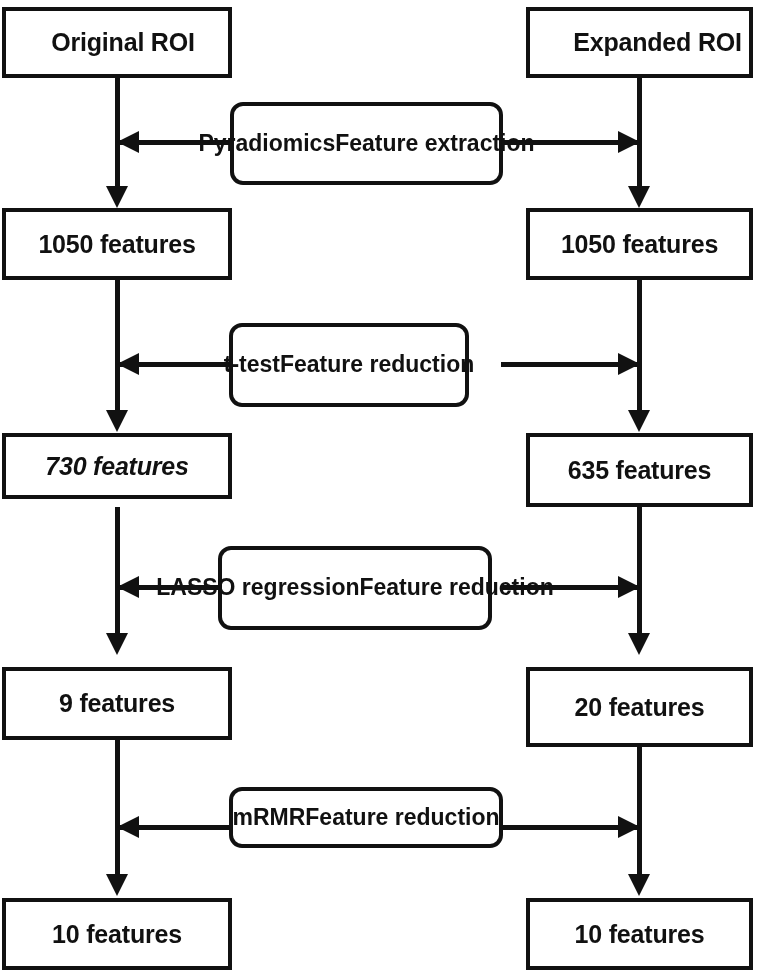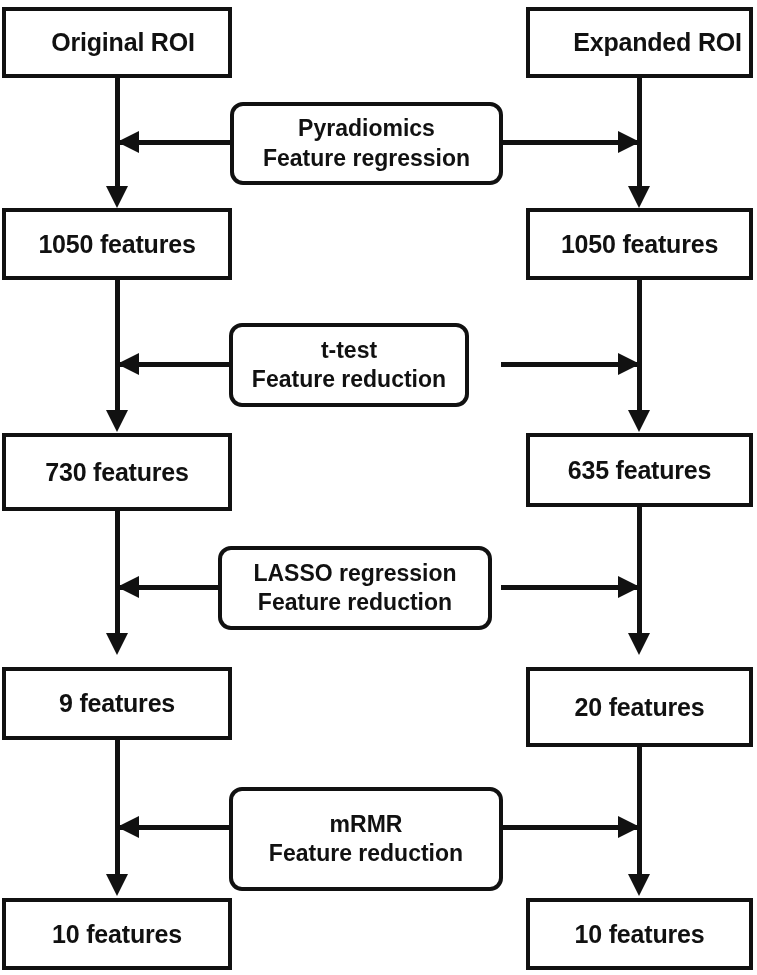--- a/index.html
+++ b/index.html
@@ -41,21 +41,20 @@
   }
 
   
   .process {
     position: absolute;
     box-sizing: border-box;
     background: #ffffff;
     border: 4px solid #111111;
     border-radius: 13px;
     display: flex;
-    flex-direction: column;
     align-items: center;
     justify-content: center;
     z-index: 4;
   }
   .process .proc-line {
     font-size: 23px;
     font-weight: 700;
     line-height: 1.28;
     white-space: nowrap;
     text-align: center;
@@ -123,21 +122,21 @@
   <div class="vline" style="left:637px; top:78px; height:110px;"></div>
   <div class="arrow-down" style="left:628px; top:186px;"></div>
 
   <div class="hline" style="left:117px; top:140px; width:115px;"></div>
   <div class="arrow-left" style="left:117px; top:131px;"></div>
   <div class="hline" style="left:501px; top:140px; width:138px;"></div>
   <div class="arrow-right" style="left:618px; top:131px;"></div>
 
   <div class="process" style="left:230px; top:102px; width:273px; height:83px;">
     <span class="proc-line">Pyradiomics</span>
-    <span class="proc-line">Feature regression</span>
+    <span class="proc-line">Feature extraction</span>
   </div>
 
   <div class="node" style="left:2px; top:208px; width:230px; height:72px;">
     <span class="node-label">1050 features</span>
   </div>
 
   <div class="node" style="left:526px; top:208px; width:227px; height:72px;">
     <span class="node-label">1050 features</span>
   </div>
 
@@ -150,21 +149,21 @@
   <div class="hline" style="left:117px; top:362px; width:114px;"></div>
   <div class="arrow-left" style="left:117px; top:353px;"></div>
   <div class="hline" style="left:501px; top:362px; width:138px;"></div>
   <div class="arrow-right" style="left:618px; top:353px;"></div>
 
   <div class="process" style="left:229px; top:323px; width:240px; height:84px;justify-content:center;">
     <span class="proc-line">t-test</span>
     <span class="proc-line">Feature reduction</span>
   </div>
 
-  <div class="node" style="left:2px; top:433px; width:230px; height:78px;">
+  <div class="node" style="left:2px; top:433px; width:230px; height:66px;font-style:italic;">
     <span class="node-label">730 features</span>
   </div>
 
   <div class="node" style="left:526px; top:433px; width:227px; height:74px;">
     <span class="node-label">635 features</span>
   </div>
 
   <div class="vline" style="left:115px; top:507px; height:128px;"></div>
   <div class="arrow-down" style="left:106px; top:633px;"></div>
 
@@ -193,21 +192,21 @@
   <div class="arrow-down" style="left:106px; top:874px;"></div>
 
   <div class="vline" style="left:637px; top:740px; height:136px;"></div>
   <div class="arrow-down" style="left:628px; top:874px;"></div>
 
   <div class="hline" style="left:117px; top:825px; width:114px;"></div>
   <div class="arrow-left" style="left:117px; top:816px;"></div>
   <div class="hline" style="left:501px; top:825px; width:138px;"></div>
   <div class="arrow-right" style="left:618px; top:816px;"></div>
 
-  <div class="process" style="left:229px; top:787px; width:274px; height:104px;">
+  <div class="process" style="left:229px; top:787px; width:274px; height:61px;">
     <span class="proc-line">mRMR</span>
     <span class="proc-line">Feature reduction</span>
   </div>
 
   <div class="node" style="left:2px; top:898px; width:230px; height:72px;">
     <span class="node-label">10 features</span>
   </div>
 
   <div class="node" style="left:526px; top:898px; width:227px; height:72px;">
     <span class="node-label">10 features</span>

